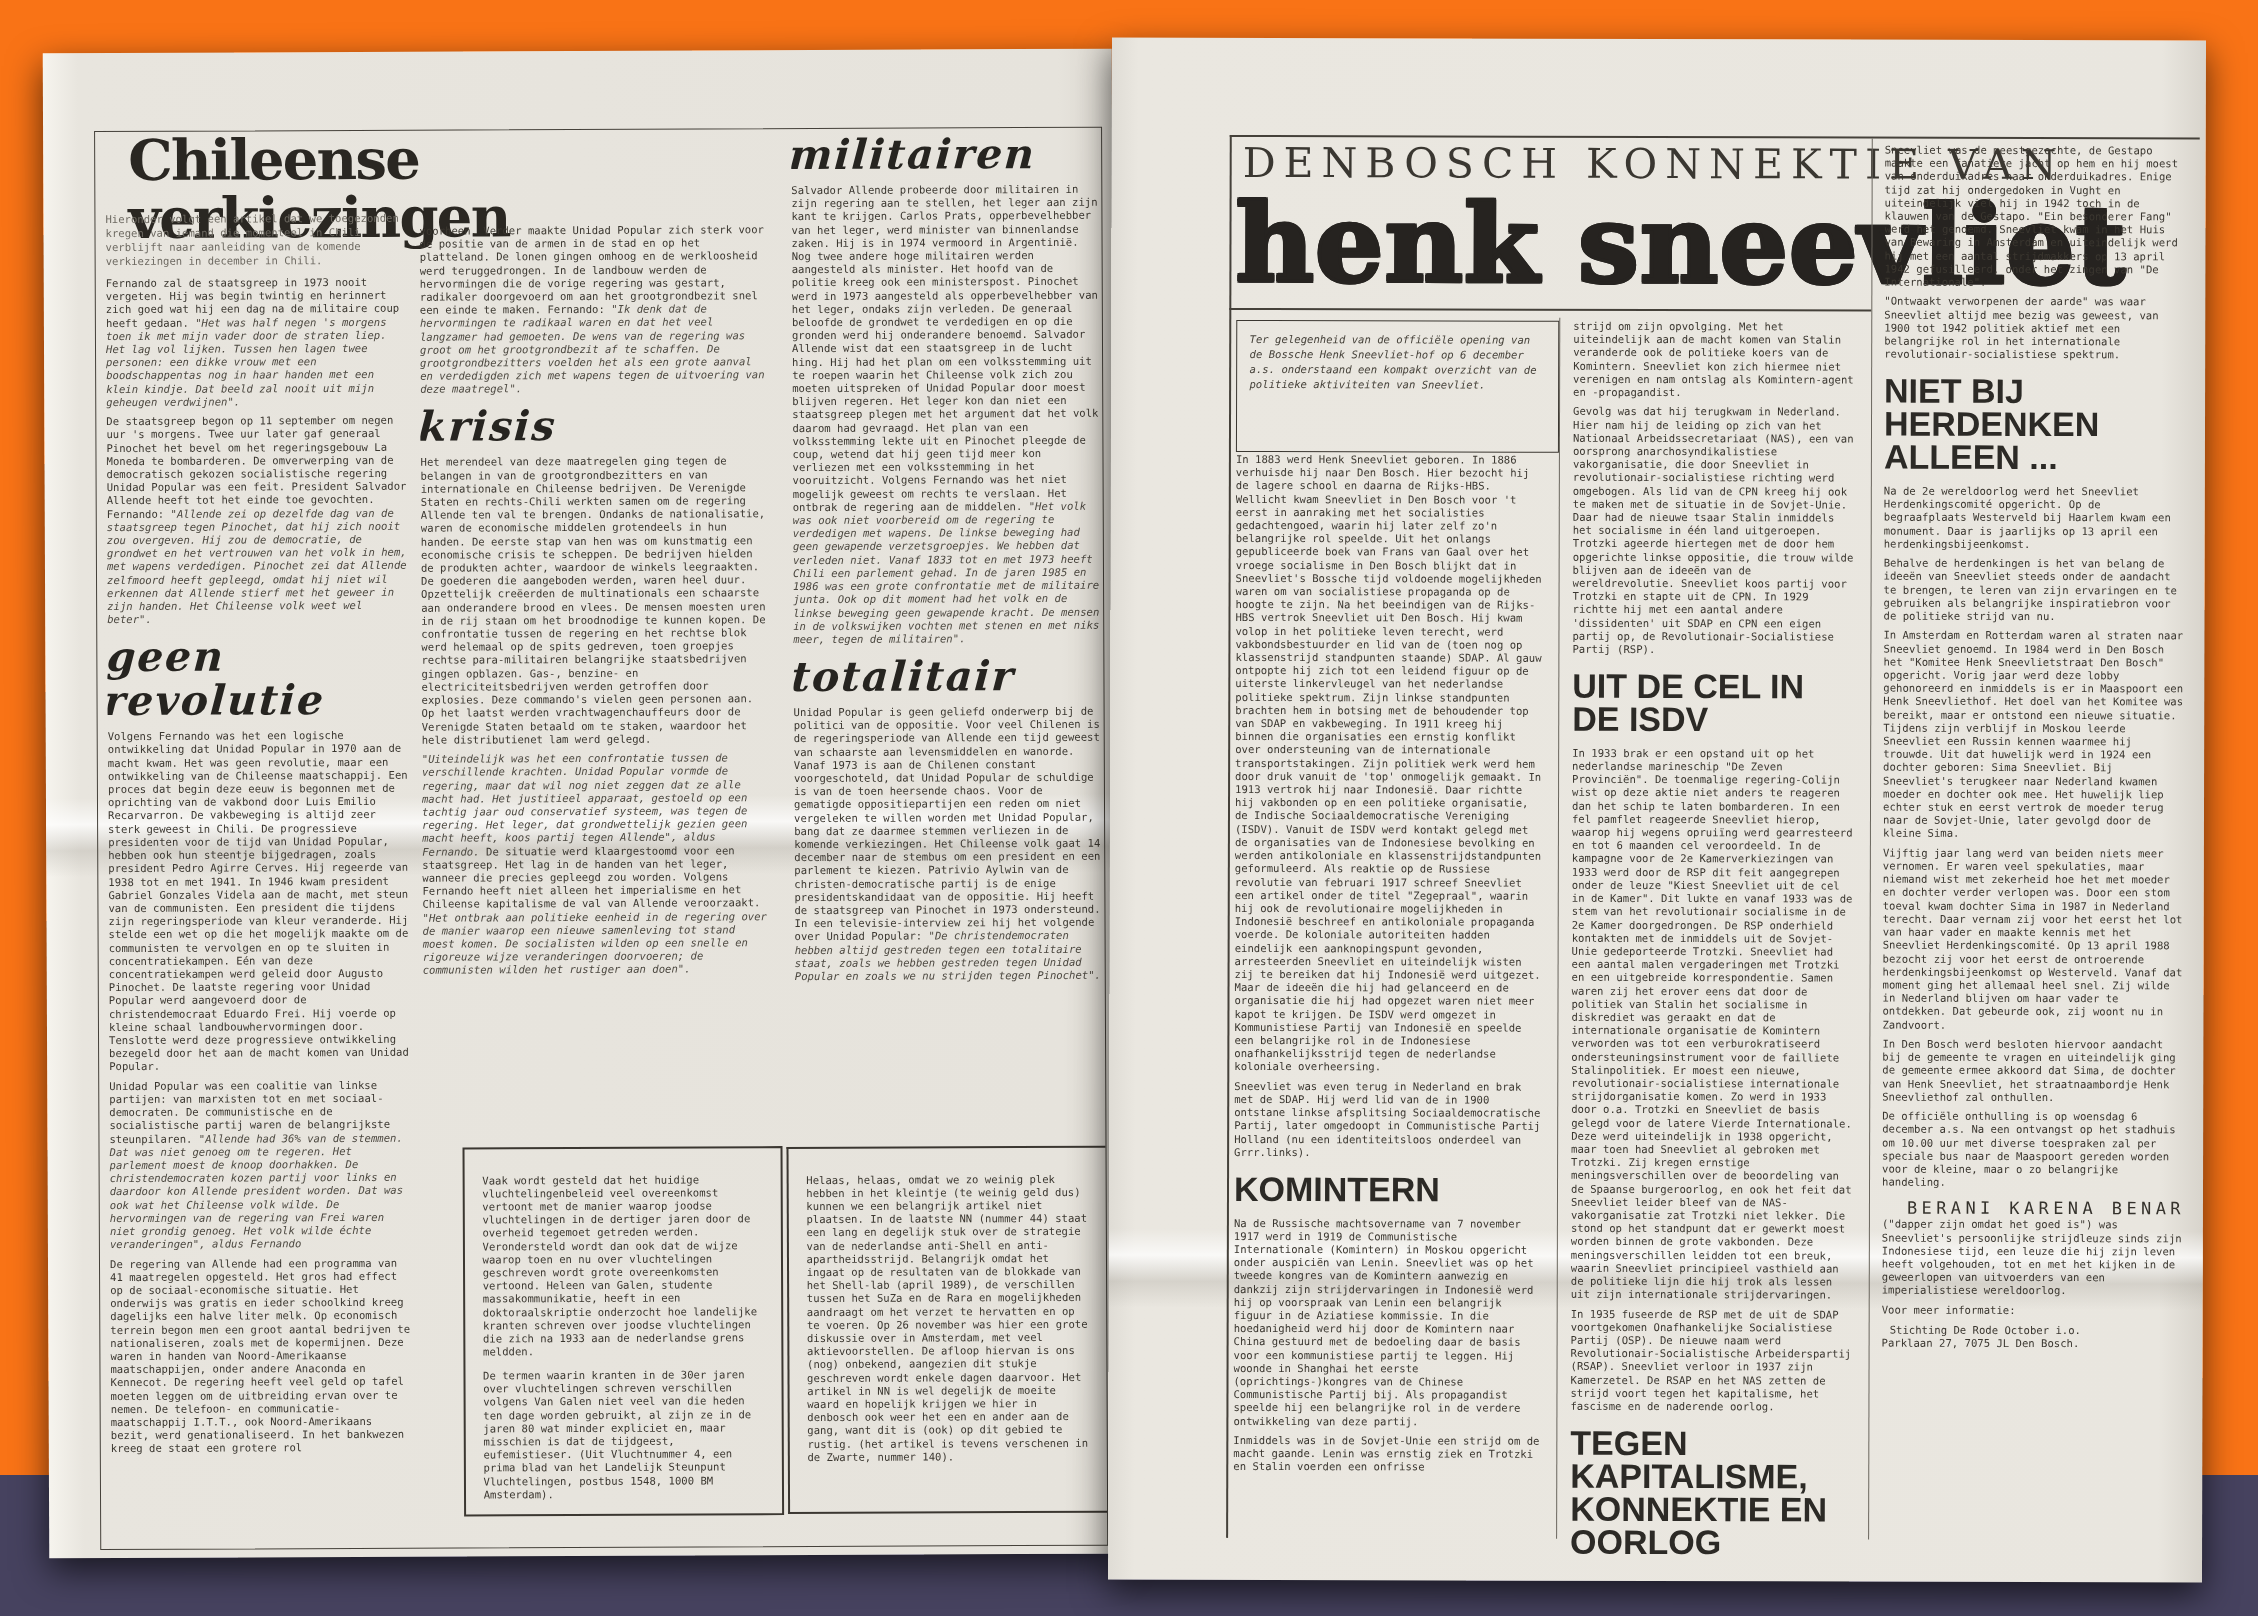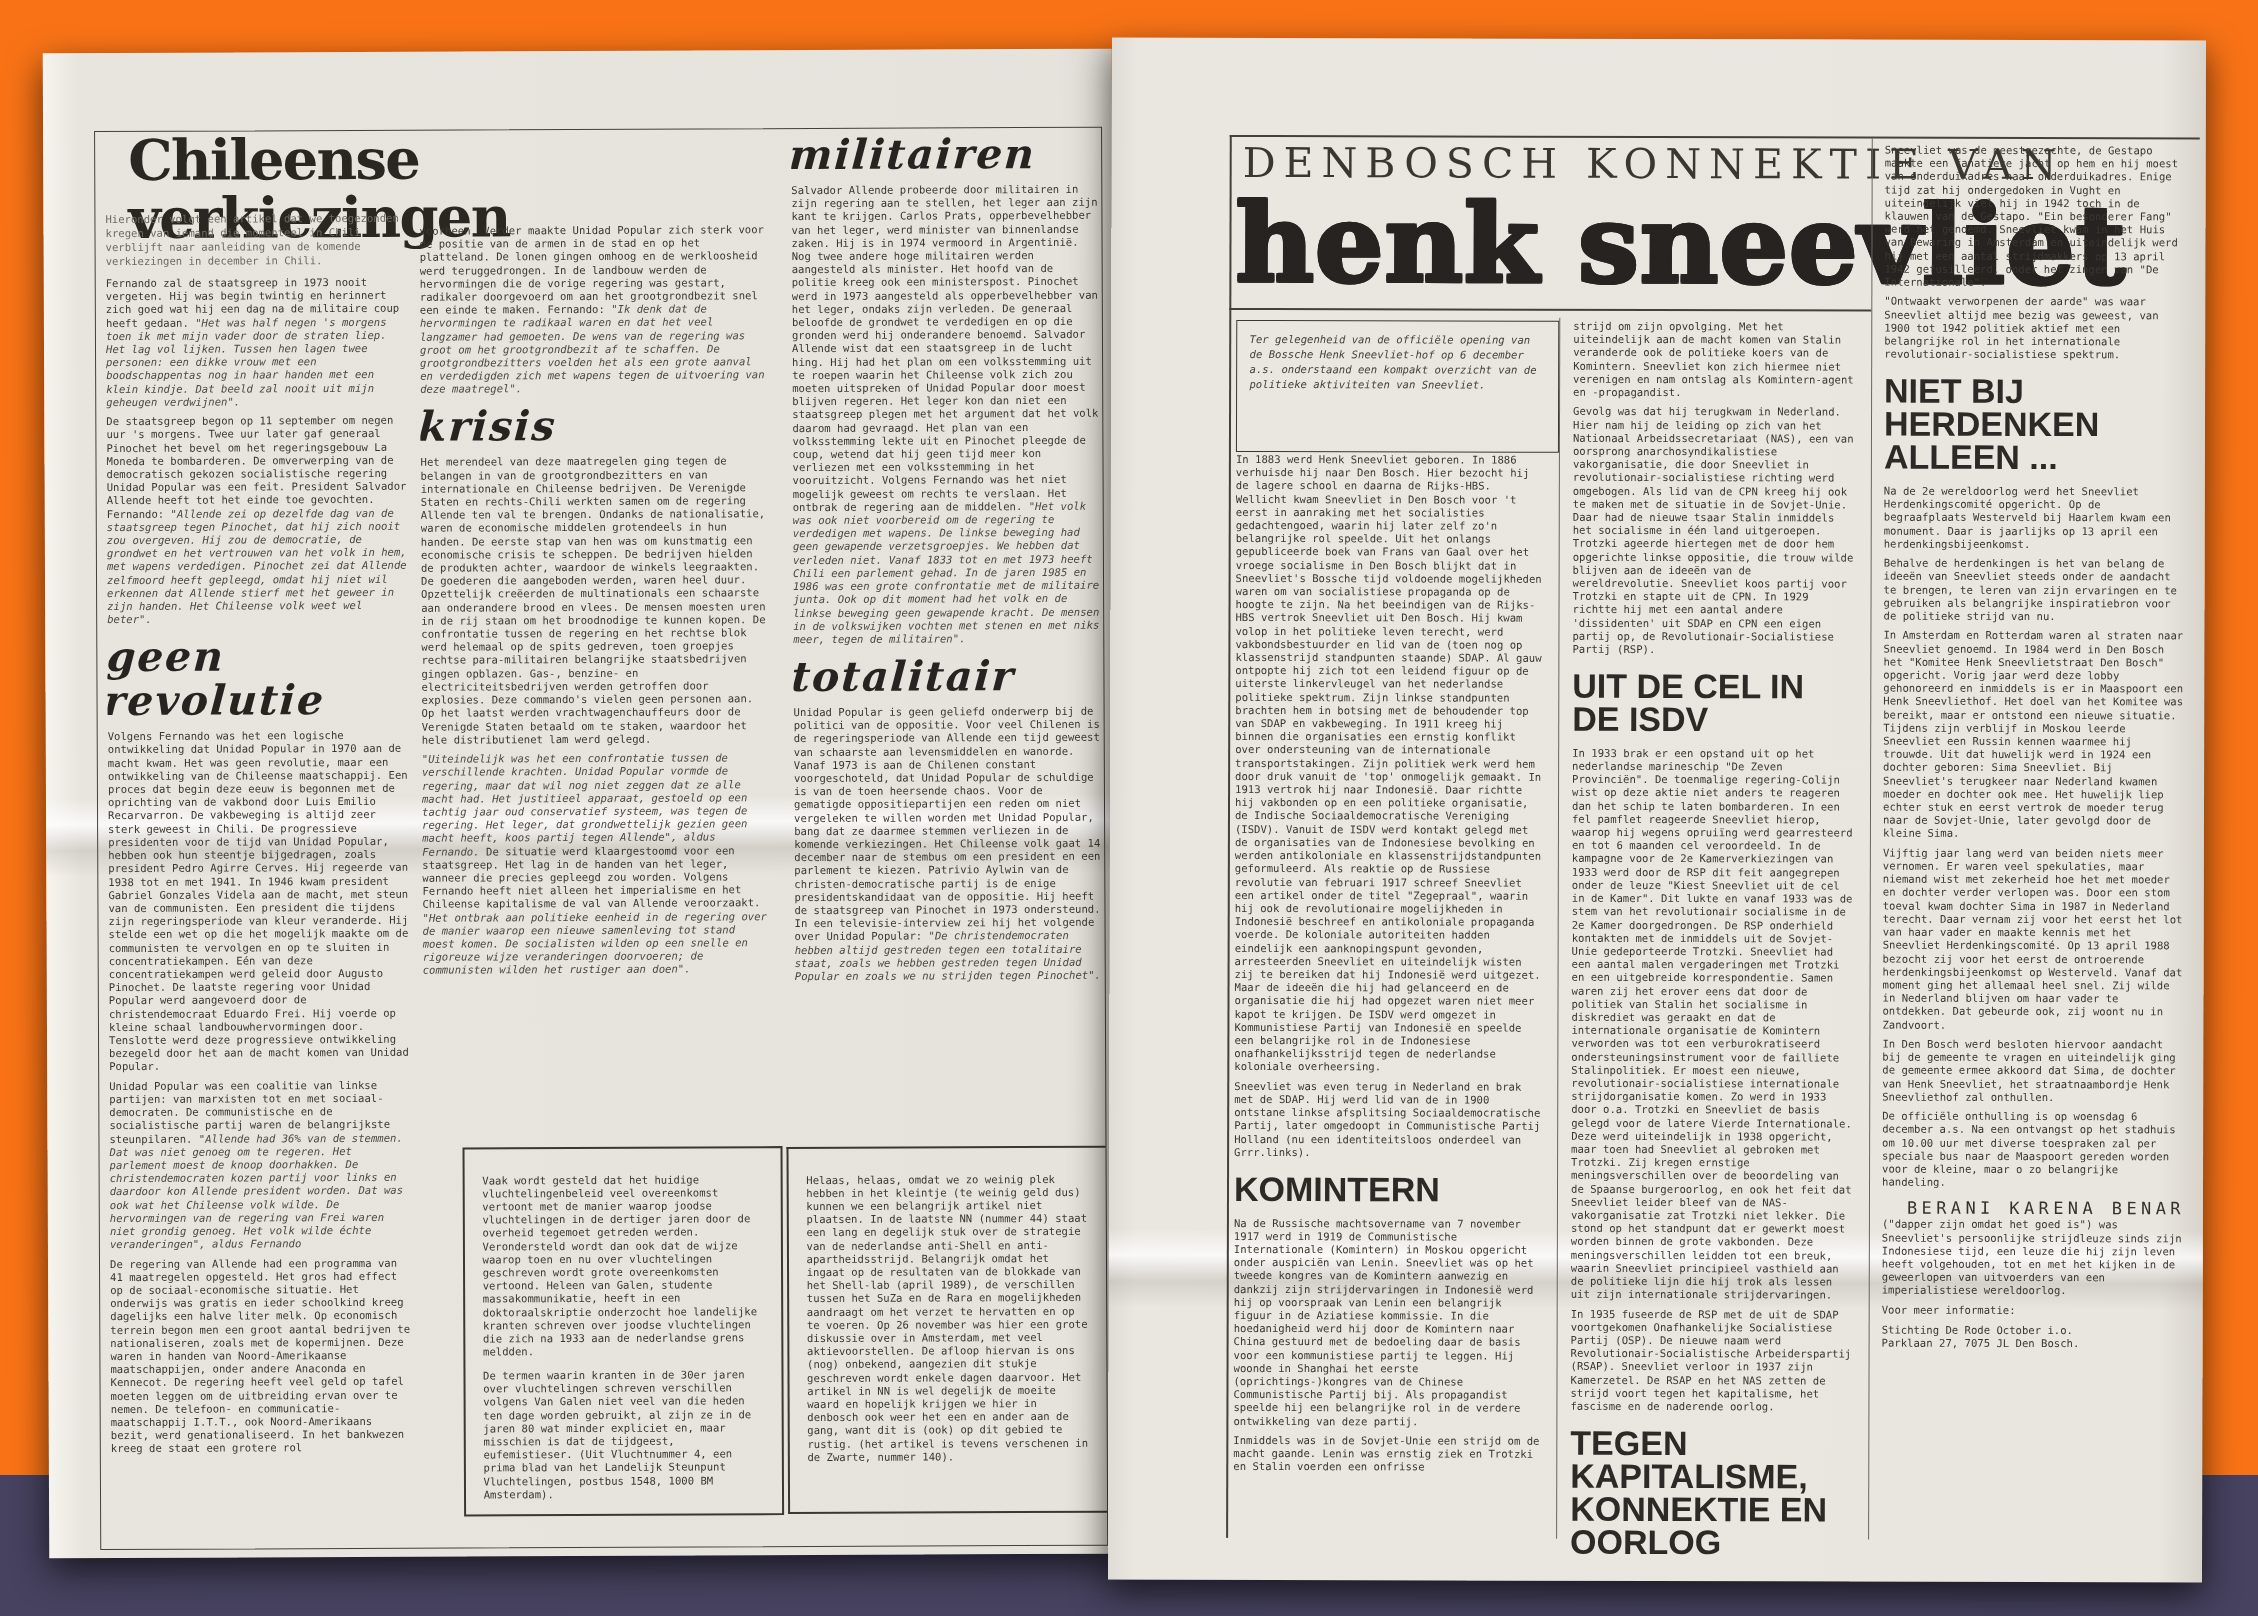--- a/index.html
+++ b/index.html
@@ -124,18 +124,18 @@
       <div class="sans-head">NIET BIJ HERDENKEN ALLEEN ...</div>
       <p><span>Na de 2e wereldoorlog werd het Sneevliet Herdenkingscomité opgericht. Op de begraafplaats Westerveld bij Haarlem kwam een monument. Daar is jaarlijks op 13 april een herdenkingsbijeenkomst.</span></p>
       <p><span>Behalve de herdenkingen is het van belang de ideeën van Sneevliet steeds onder de aandacht te brengen, te leren van zijn ervaringen en te gebruiken als belangrijke inspiratiebron voor de politieke strijd van nu.</span></p>
       <p><span>In Amsterdam en Rotterdam waren al straten naar Sneevliet genoemd. In 1984 werd in Den Bosch het "Komitee Henk Sneevlietstraat Den Bosch" opgericht. Vorig jaar werd deze lobby gehonoreerd en inmiddels is er in Maaspoort een Henk Sneevliethof. Het doel van het Komitee was bereikt, maar er ontstond een nieuwe situatie. Tijdens zijn verblijf in Moskou leerde Sneevliet een Russin kennen waarmee hij trouwde. Uit dat huwelijk werd in 1924 een dochter geboren: Sima Sneevliet. Bij Sneevliet's terugkeer naar Nederland kwamen moeder en dochter ook mee. Het huwelijk liep echter stuk en eerst vertrok de moeder terug naar de Sovjet-Unie, later gevolgd door de kleine Sima.</span></p>
       <p><span>Vijftig jaar lang werd van beiden niets meer vernomen. Er waren veel spekulaties, maar niemand wist met zekerheid hoe het met moeder en dochter verder verlopen was. Door een stom toeval kwam dochter Sima in 1987 in Nederland terecht. Daar vernam zij voor het eerst het lot van haar vader en maakte kennis met het Sneevliet Herdenkingscomité. Op 13 april 1988 bezocht zij voor het eerst de ontroerende herdenkingsbijeenkomst op Westerveld. Vanaf dat moment ging het allemaal heel snel. Zij wilde in Nederland blijven om haar vader te ontdekken. Dat gebeurde ook, zij woont nu in Zandvoort.</span></p>
       <p><span>In Den Bosch werd besloten hiervoor aandacht bij de gemeente te vragen en uiteindelijk ging de gemeente ermee akkoord dat Sima, de dochter van Henk Sneevliet, het straatnaambordje Henk Sneevliethof zal onthullen.</span></p>
       <p><span>De officiële onthulling is op woensdag 6 december a.s. Na een ontvangst op het stadhuis om 10.00 uur met diverse toespraken zal per speciale bus naar de Maaspoort gereden worden voor de kleine, maar o zo belangrijke handeling.</span></p>
       <div class="berani">BERANI KARENA BENAR</div>
       <p><span>("dapper zijn omdat het goed is") was Sneevliet's persoonlijke strijdleuze sinds zijn Indonesiese tijd, een leuze die hij zijn leven heeft volgehouden, tot en met het kijken in de geweerlopen van uitvoerders van een imperialistiese wereldoorlog.</span></p>
       <p style="margin-bottom:7px;"><span>Voor meer informatie:</span></p>
-      <p style="margin-bottom:0;"><span>Stichting De Rode October i.o.</span></p>
+      <p style="margin-bottom:0;margin-left:8px;"><span>Stichting De Rode October i.o.</span></p>
       <p><span>Parklaan 27, 7075 JL Den Bosch.</span></p>
     </div>
   </div>
 </div>
 
 
 </body></html>

